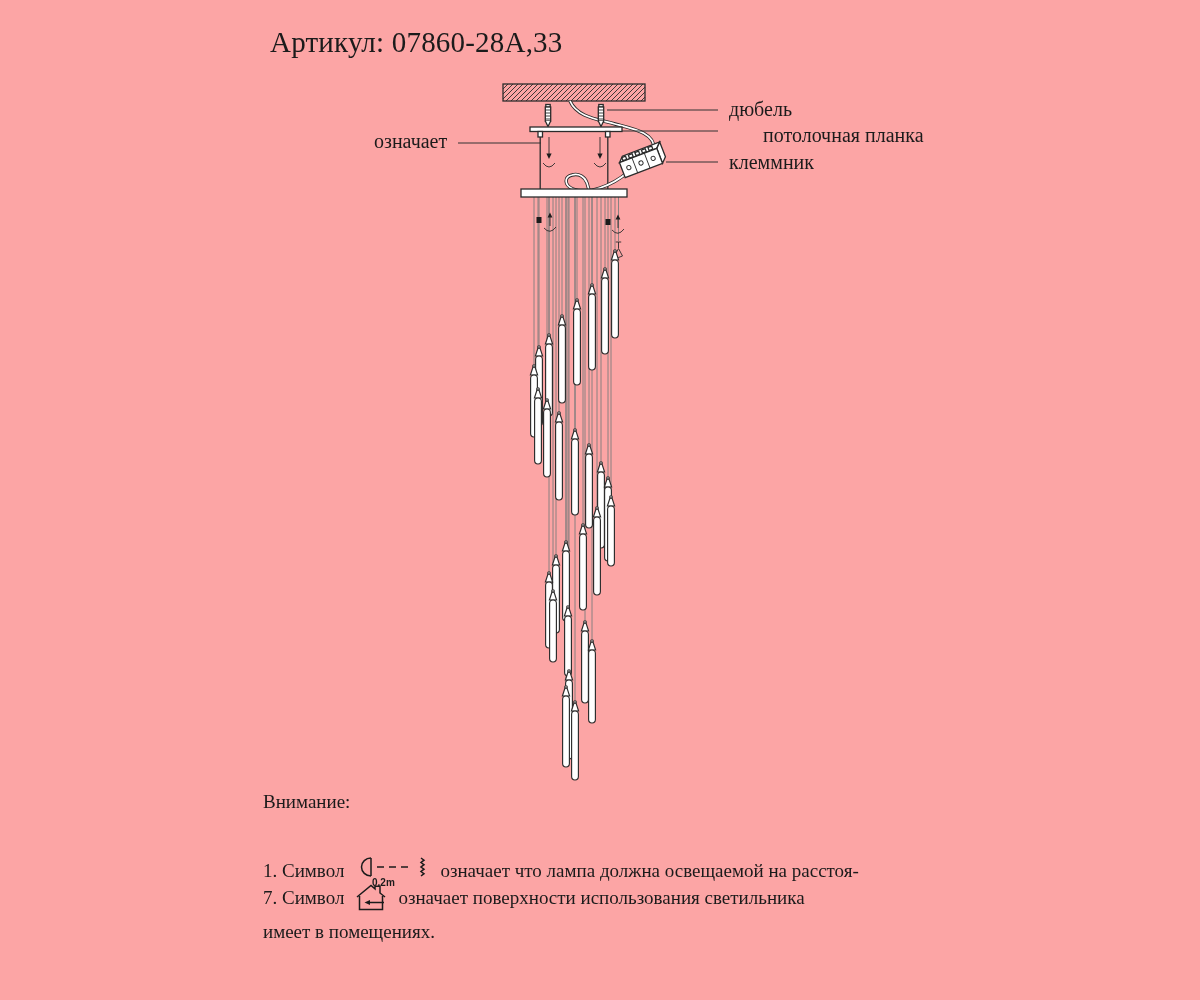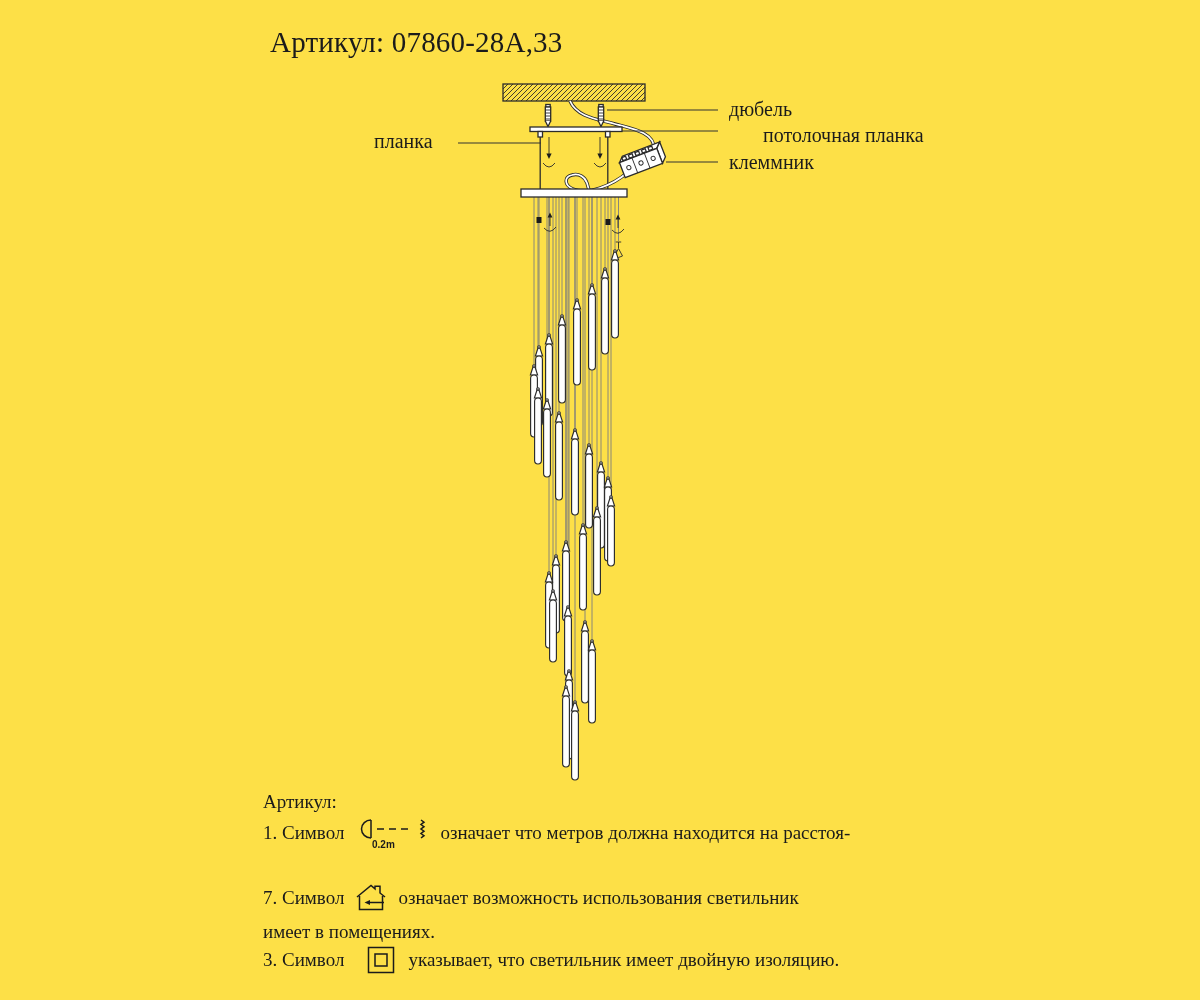--- a/index.html
+++ b/index.html
@@ -1,16 +1,16 @@
 <!DOCTYPE html>
 <html><head>
 <meta charset="utf-8">
 <style>
   html,body{margin:0;padding:0;background:#fff;}
-  .page{position:relative;width:1200px;height:1000px;background:#fde047;overflow:hidden;
+  .page{position:relative;width:1200px;height:1000px;background:#fca5a5;overflow:hidden;
         font-family:"Liberation Serif", serif;color:#1b1b1b;}
   .title{position:absolute;left:270px;top:26px;font-size:29px;letter-spacing:.2px;}
   .drawing{position:absolute;left:0;top:0;}
   .lbl{position:absolute;font-size:20px;white-space:nowrap;font-family:Liberation Serif, serif;}
   .wline{position:absolute;left:263px;font-size:19px;white-space:nowrap;line-height:26px;}
   .wrow{display:flex;align-items:center;}
   .wrow .ic{flex:0 0 auto;}
   
   .ink{stroke:#2b2b2b;fill:none;stroke-width:1.3;}
   .thin{stroke:#2b2b2b;fill:none;stroke-width:.9;}
@@ -328,53 +328,45 @@
           <rect x="571.6" y="711" width="6.8" height="69" rx="3.4"></rect>
         </g>
       </g>
 
     <line x1="458" y1="143" x2="541" y2="143" class="leader"></line>
     <line x1="607" y1="110" x2="718" y2="110" class="leader"></line>
     <line x1="622" y1="131" x2="718" y2="131" class="leader"></line>
     <line x1="666" y1="162" x2="718" y2="162" class="leader"></line>
   </svg>
 
-  <div class="lbl" style="left:374px;top:130px">планка</div>
+  <div class="lbl" style="left:374px;top:130px">означает</div>
   <div class="lbl" style="left:729px;top:98px">дюбель</div>
   <div class="lbl" style="left:763px;top:124px">потолочная планка</div>
   <div class="lbl" style="left:729px;top:151px">клеммник</div>
 
-  <div class="wline" style="top:789px">Артикул:</div>
-
-  <div class="wline wrow" style="top:817px">
+  <div class="wline" style="top:789px">Внимание:</div>
+
+  <div class="wline wrow" style="top:855px">
     <span>1. Символ</span>
     <svg class="ic" width="76" height="32" viewBox="0 0 76 32" style="margin:0 6px 0 14px">
       <path d="M13,3 L13,21" class="icon-ink"></path>
       <path d="M13,3 A9.5,9 0 0 0 13,21" class="icon-ink"></path>
       <path d="M19,12 H26 M31,12 H38 M43,12 H50" class="icon-ink" stroke-dasharray="none"></path>
       <path d="M63,3 l3,2.2 -3,2.3 3,2.2 -3,2.3 3,2.2 -3,2.3 3,2.2 -3,2.3" class="icon-ink" stroke-width="1.2"></path>
       <text x="14" y="31" class="icon-txt">0.2m</text>
     </svg>
-    <span>означает что метров должна находится на расстоя-</span>
+    <span>означает что лампа должна освещаемой на расстоя-</span>
   </div>
 
   <div class="wline wrow" style="top:883px">
     <span>7. Символ</span>
     <svg class="ic" width="34" height="29" viewBox="0 0 34 29" style="margin:0 10px 0 10px">
       <path d="M3,14 L17,2.5 L21,5.8 L21,3.2 L26,3.2 L26,10 L31,14" class="icon-ink"></path>
       <path d="M5.5,13 L5.5,26.5 L28.5,26.5 L28.5,13" class="icon-ink"></path>
       <line x1="30" y1="19.5" x2="15" y2="19.5" stroke="#1b1b1b" stroke-width="1.5"></line>
       <polygon points="10.5,19.5 16,16.9 16,22.1" fill="#1b1b1b"></polygon>
     </svg>
-    <span>означает возможность использования светильник</span>
+    <span>означает поверхности использования светильника</span>
   </div>
   <div class="wline" style="top:919px">имеет в помещениях.</div>
 
-  <div class="wline wrow" style="top:945px">
-    <span>3. Символ</span>
-    <svg class="ic" width="30" height="30" viewBox="0 0 30 30" style="margin:0 12px 0 22px">
-      <rect x="2.5" y="2.5" width="25" height="25" class="icon-ink"></rect>
-      <rect x="9" y="9" width="12" height="12" class="icon-ink"></rect>
-    </svg>
-    <span>указывает, что светильник имеет двойную изоляцию.</span>
-  </div>
 
 </div>
 
 </body></html>

